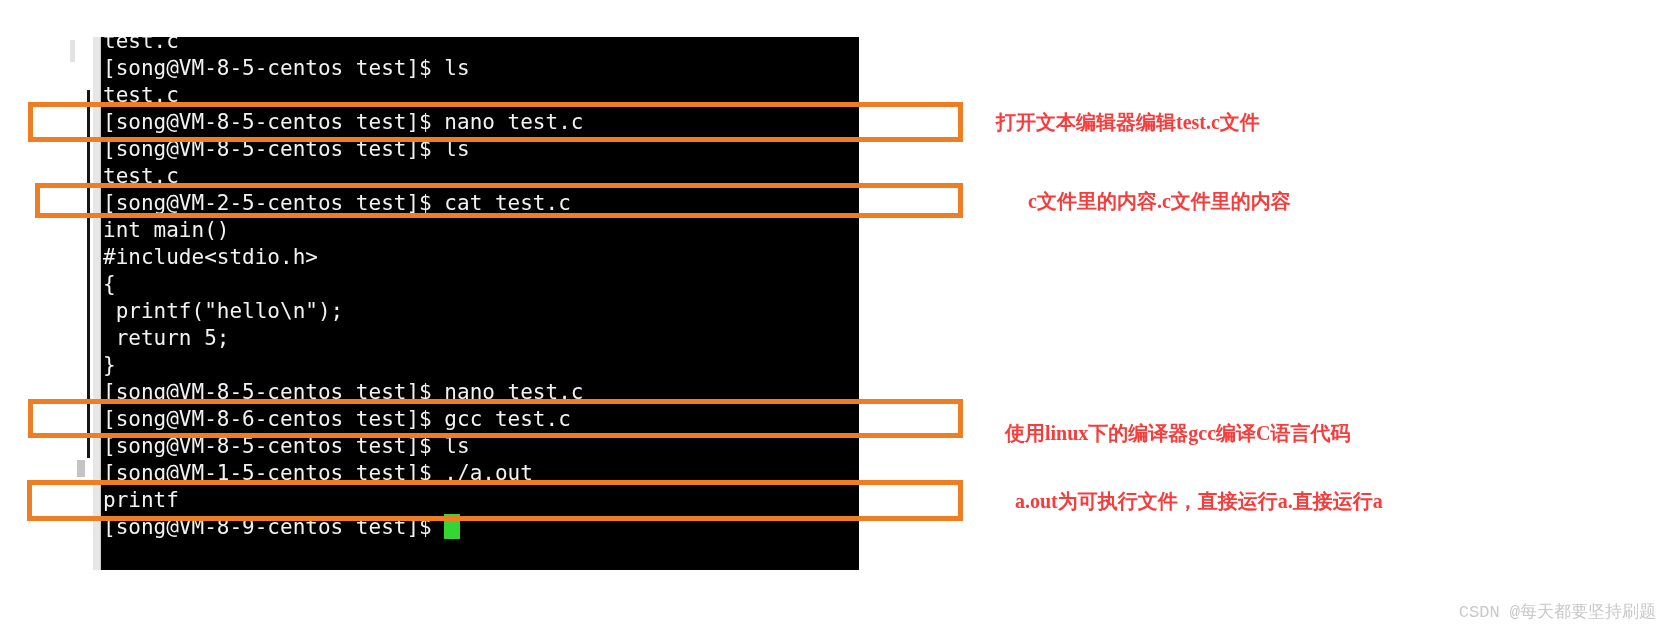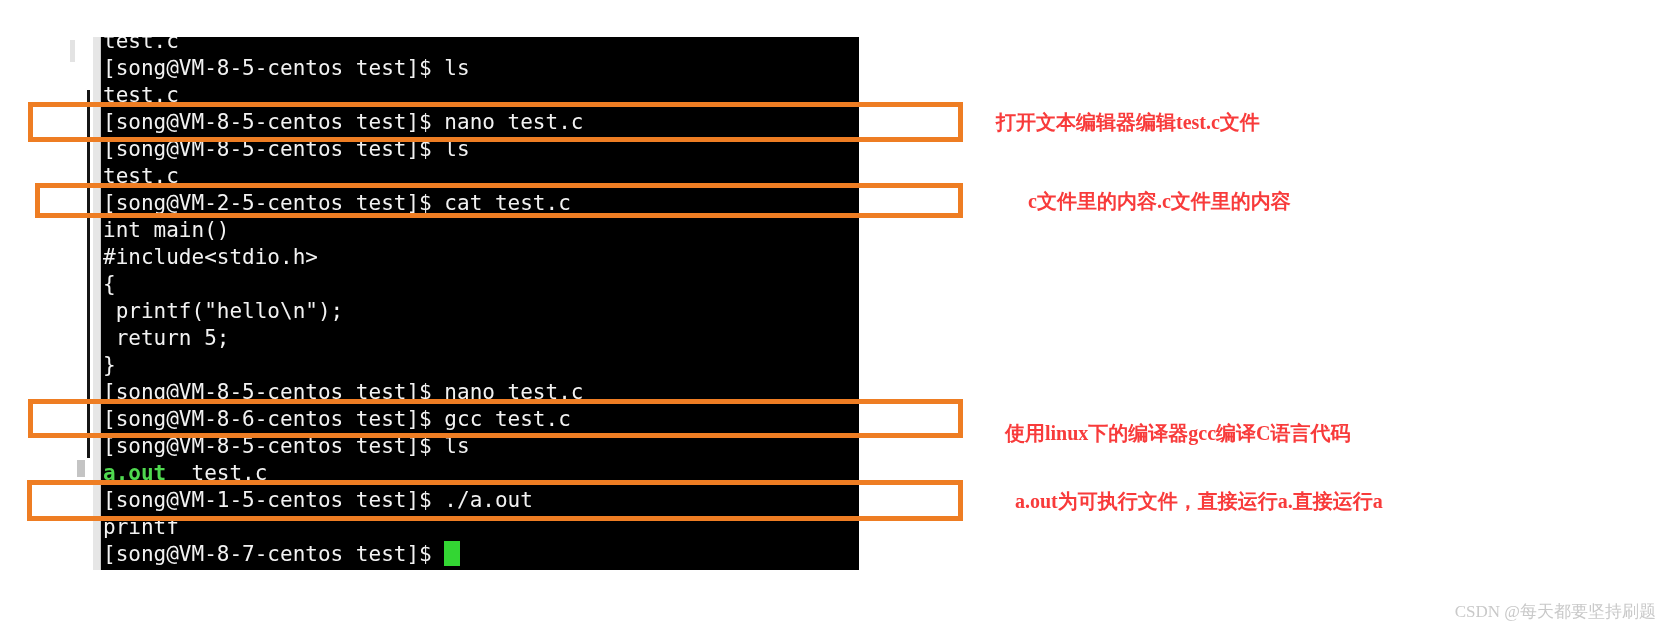--- a/index.html
+++ b/index.html
@@ -81,21 +81,21 @@
     line-height: 22px;
     white-space: nowrap;
     font-family: Liberation Serif, serif;
   }
   .watermark {
     position: absolute;
     right: 16px; top: 600px;
     color: var(--wm-color, #c9c9c9);
     font-size: 17px;
     white-space: nowrap;
-    font-family: Liberation Serif, serif;
+    font-family: Liberation Mono, monospace;
   }
 </style>
 </head>
 <body>
 
 <div class="canvas">
 
   <div class="side-stub-top"></div>
   <div class="side-line"></div>
   <div class="side-stub-bottom"></div>
@@ -112,24 +112,23 @@
         <div class="term-line"><span>[song@VM-2-5-centos test]$ cat test.c</span></div>
         <div class="term-line"><span>int main()</span></div>
         <div class="term-line"><span>#include&lt;stdio.h&gt;</span></div>
         <div class="term-line"><span>{</span></div>
         <div class="term-line"><span> printf("hello\n");</span></div>
         <div class="term-line"><span> return 5;</span></div>
         <div class="term-line"><span>}</span></div>
         <div class="term-line"><span>[song@VM-8-5-centos test]$ nano test.c</span></div>
         <div class="term-line"><span>[song@VM-8-6-centos test]$ gcc test.c</span></div>
         <div class="term-line"><span>[song@VM-8-5-centos test]$ ls</span></div>
-        <div class="term-line"><span class="seg-green">a.out</span><span>  test.c</span></div>
         <div class="term-line"><span>[song@VM-1-5-centos test]$ ./a.out</span></div>
         <div class="term-line"><span>printf</span></div>
-        <div class="term-line"><span>[song@VM-8-7-centos test]$ </span><span class="cursor-block"></span></div>
+        <div class="term-line"><span>[song@VM-8-9-centos test]$ </span><span class="cursor-block"></span></div>
       </div>
   </div>
 
   <div id="boxes">
       <div class="hl-box" style="left: 28px; top: 102px; width: 935px; height: 40px;"></div>
       <div class="hl-box" style="left: 35px; top: 183px; width: 928px; height: 35px;"></div>
       <div class="hl-box" style="left: 28px; top: 399px; width: 935px; height: 39px;"></div>
       <div class="hl-box" style="left: 27px; top: 480px; width: 936px; height: 41px;"></div>
     </div>
   <div id="notes">

